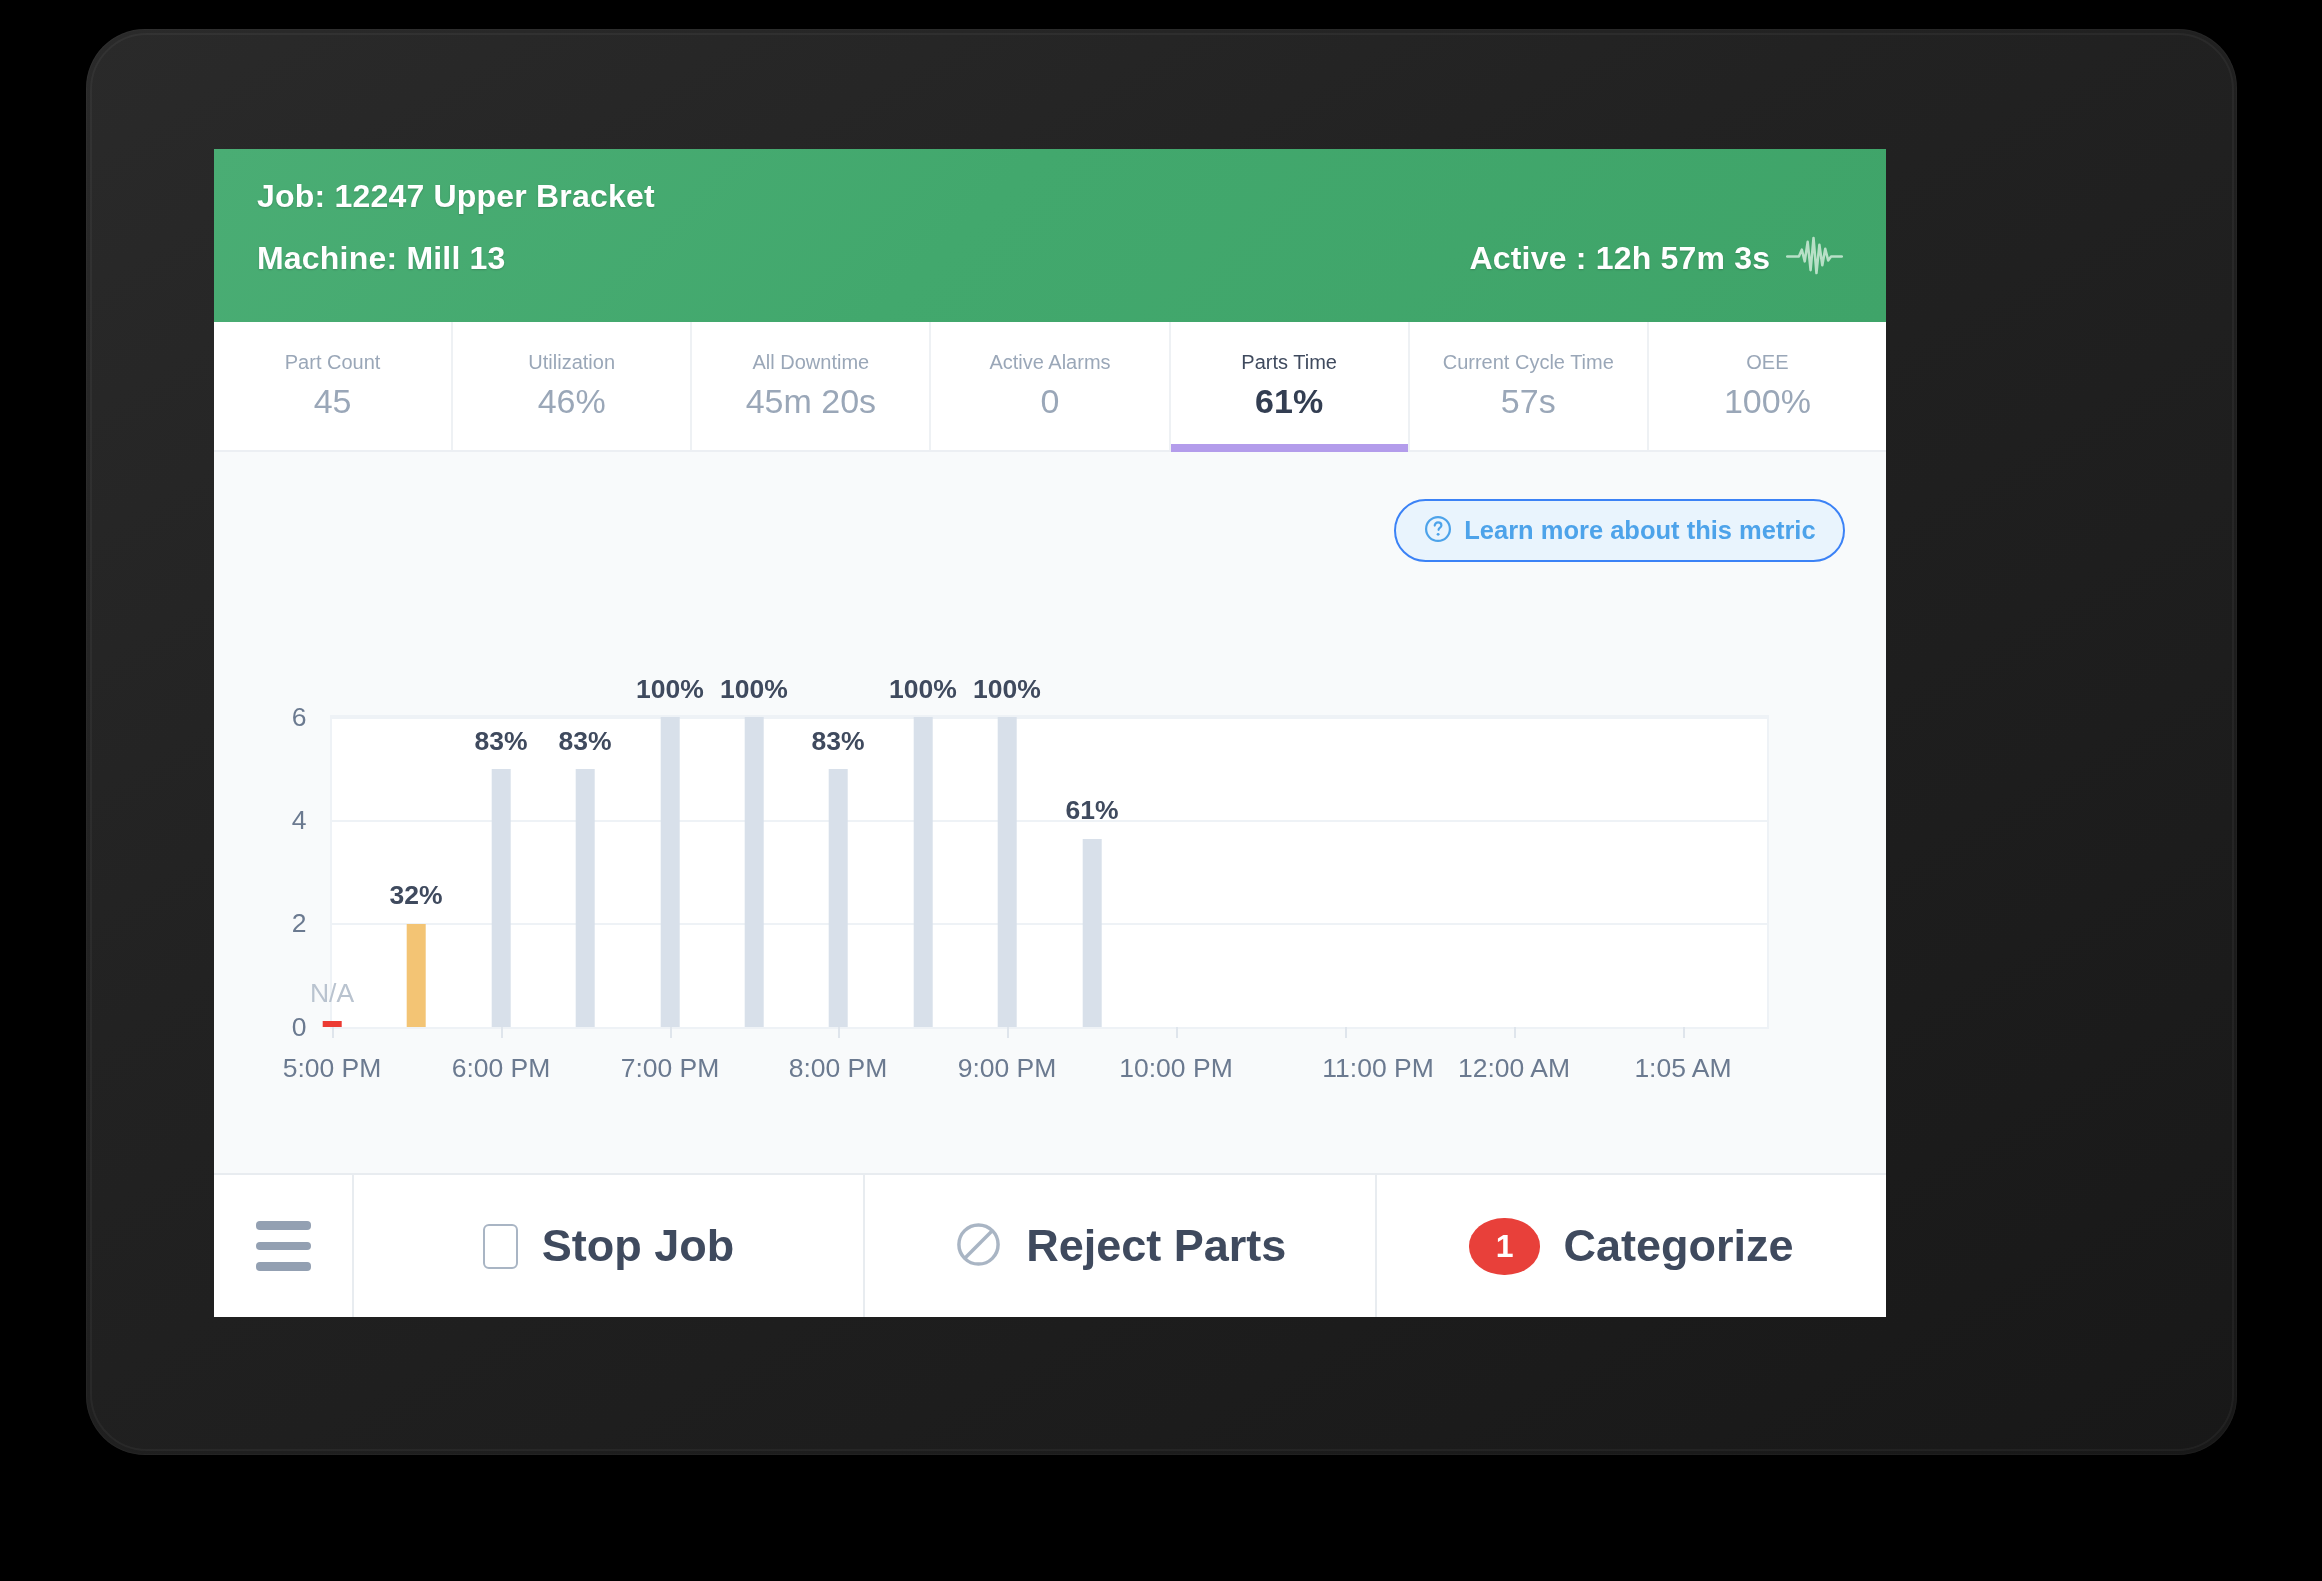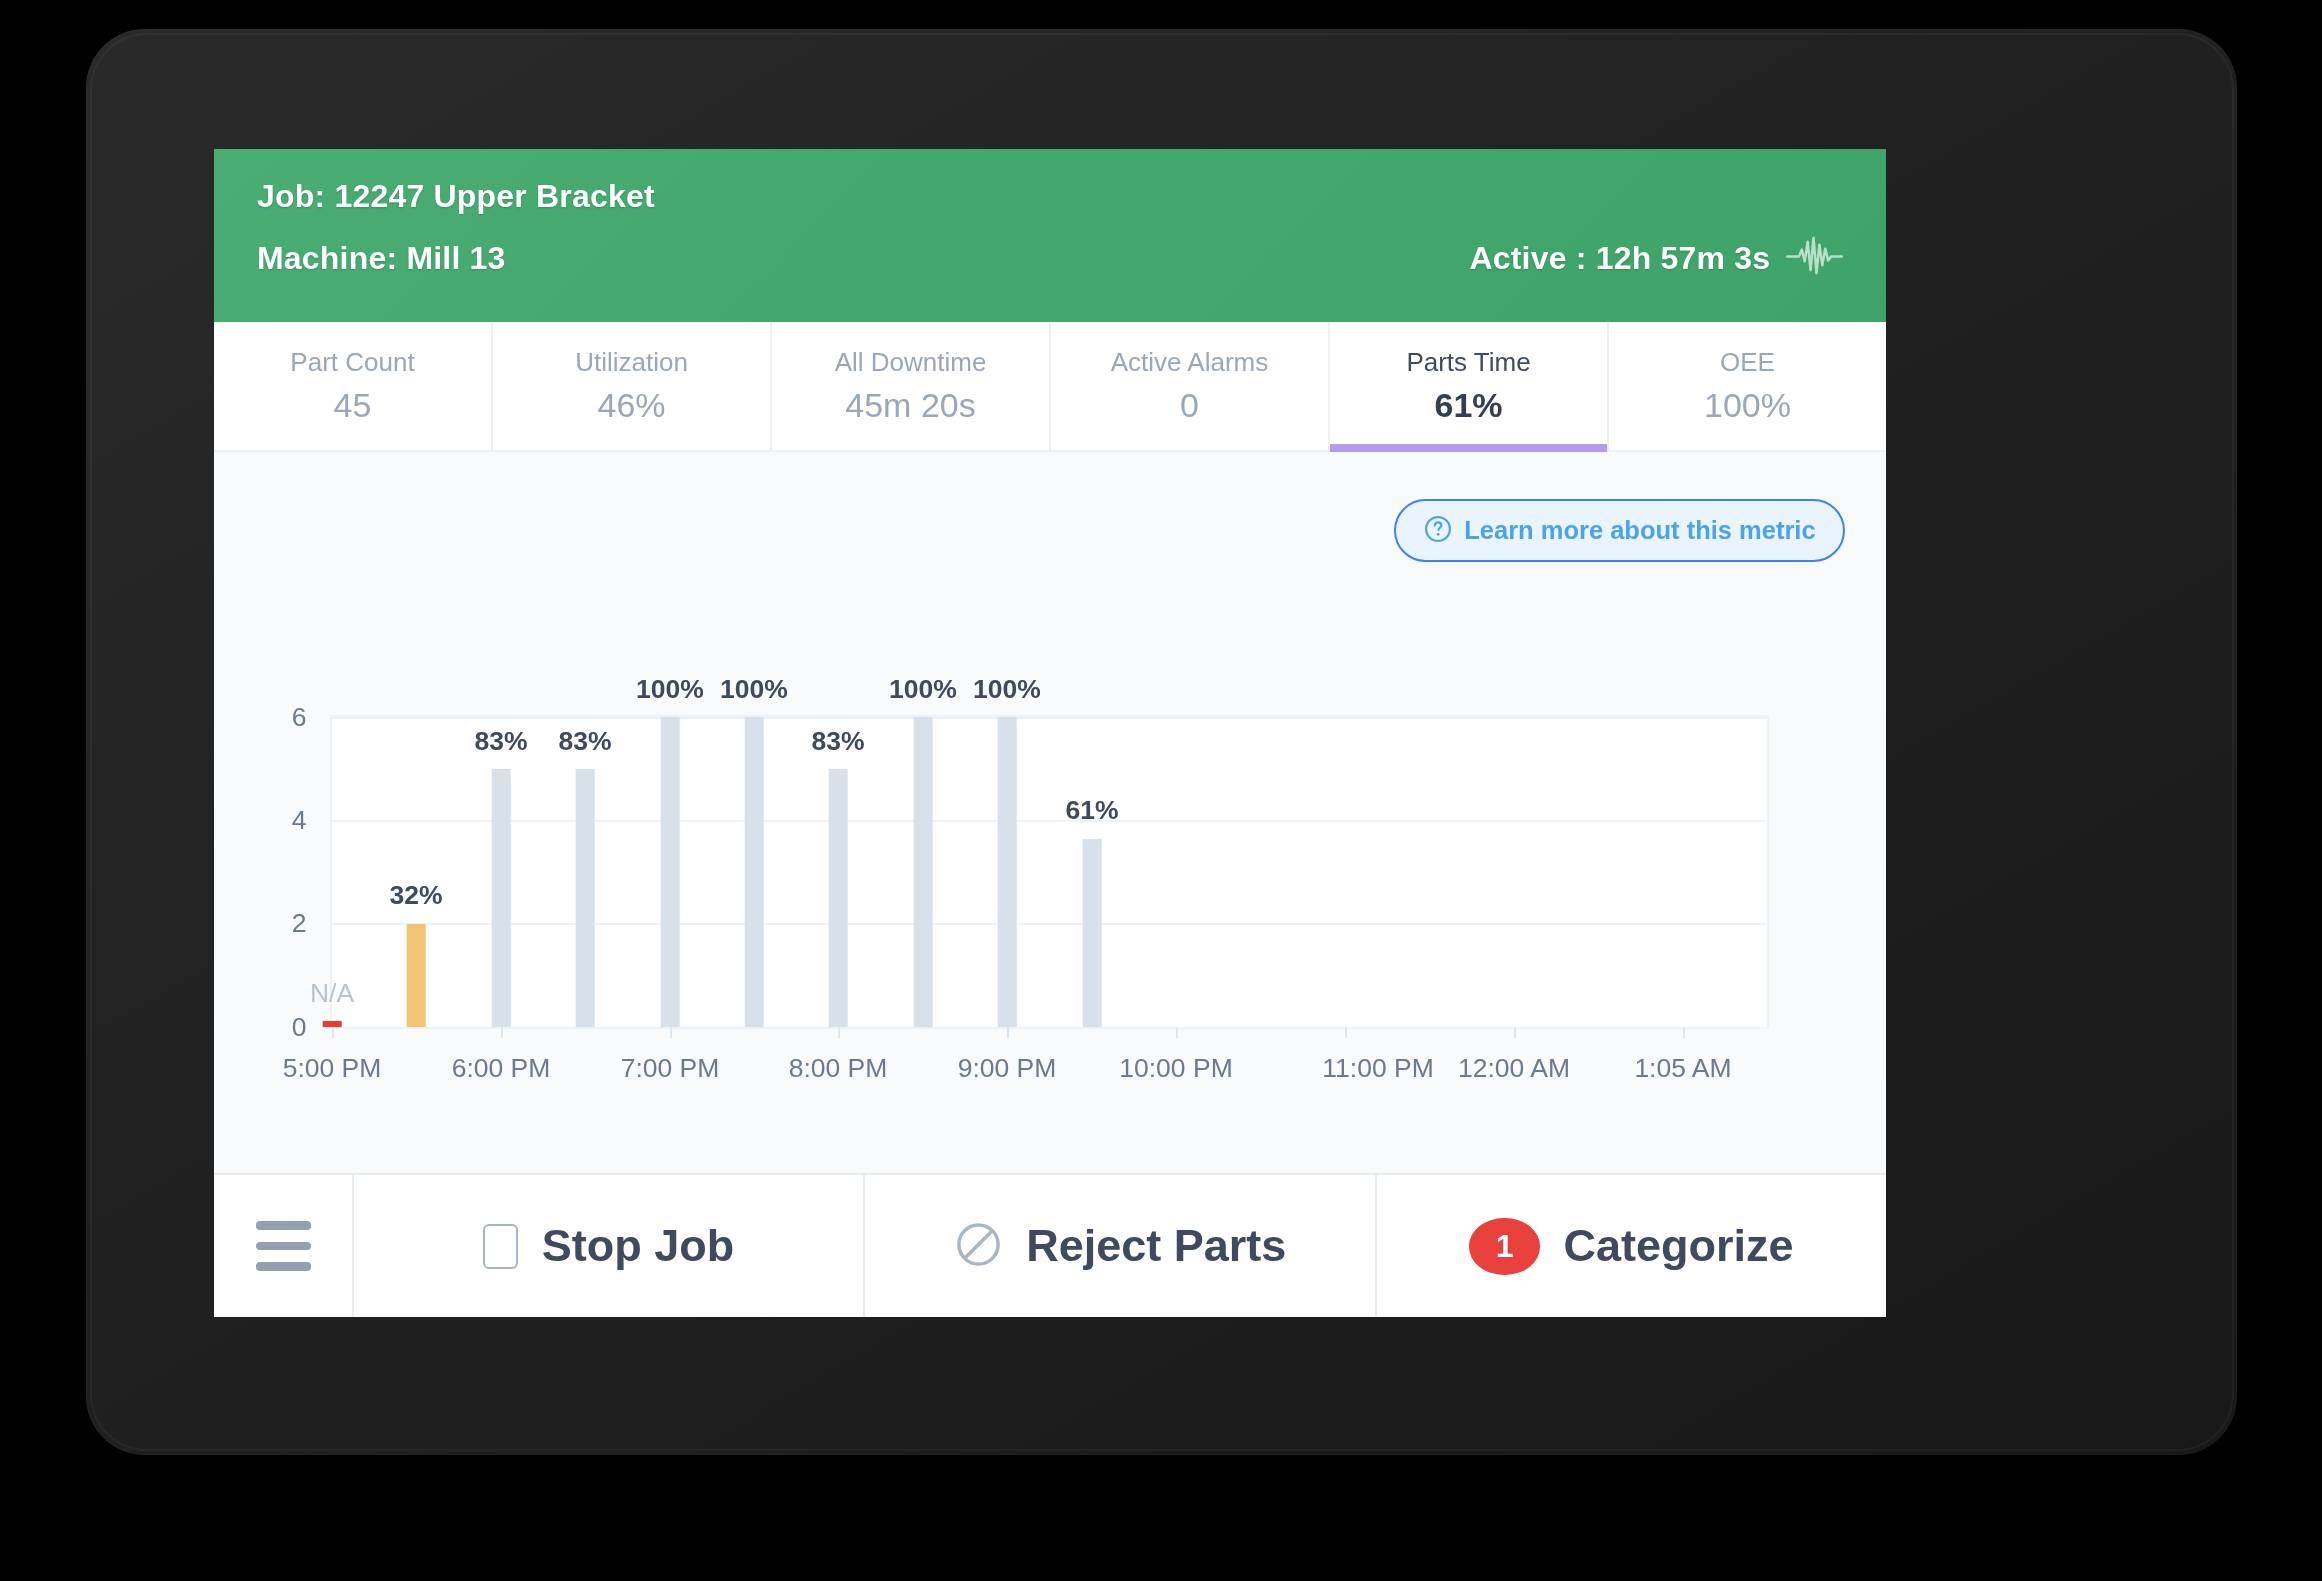--- a/index.html
+++ b/index.html
@@ -91,21 +91,21 @@
     flex-direction: column;
     align-items: center;
     justify-content: center;
     gap: 8.8px;
     border-right: 2px solid #eef1f4;
     position: relative;
     cursor: pointer;
   }
   .metric-tab:last-child { border-right: none; }
   .metric-label {
-    font-size: 26px;
+    font-size: 20px;
     color: #9aa7b8;
     white-space: nowrap;
   }
   .metric-value {
     font-size: 34px;
     color: #9aa7b8;
     white-space: nowrap;
   }
   .metric-tab.active .metric-label { color: #3f4a5e; }
   .metric-tab.active .metric-value { color: #333e52; font-weight: bold; }
@@ -307,20 +307,24 @@
         <div class="metric-label">All Downtime</div>
         <div class="metric-value">45m 20s</div>
       </div>
       <div class="metric-tab">
         <div class="metric-label">Active Alarms</div>
         <div class="metric-value">0</div>
       </div>
       <div class="metric-tab active">
         <div class="metric-label">Parts Time</div>
         <div class="metric-value">61%</div>
+      </div>
+      <div class="metric-tab">
+        <div class="metric-label">Current Cycle Time</div>
+        <div class="metric-value">57s</div>
       </div>
       <div class="metric-tab">
         <div class="metric-label">OEE</div>
         <div class="metric-value">100%</div>
       </div>
     </div>
 
   <div id="chart-panel">
 
     <div id="learn-more-button">

